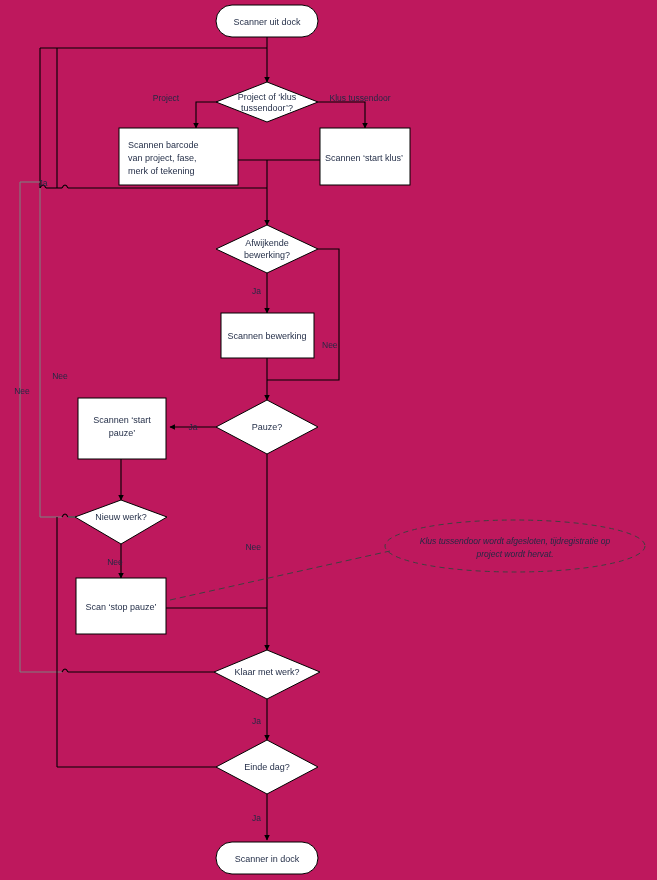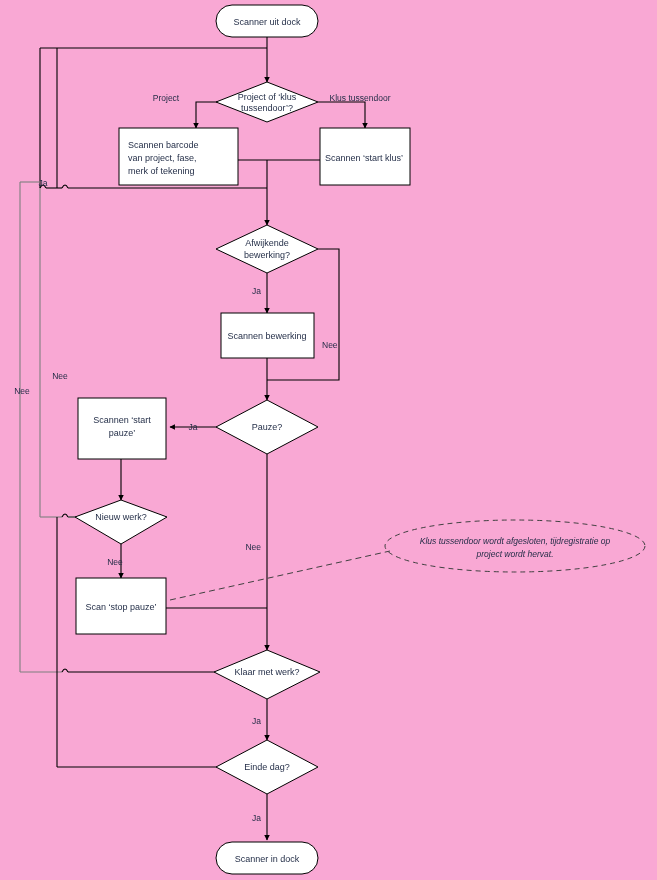--- a/index.html
+++ b/index.html
@@ -1,17 +1,17 @@
 <!DOCTYPE html>
 <html><head>
 <meta charset="utf-8">
 <style>
   html,body{margin:0;padding:0;background:#ffffff;}
   body{font-family:"Liberation Sans", sans-serif;}
-  #stage{position:relative;width:657px;height:880px;background:#f9a8d4;overflow:hidden;}
+  #stage{position:relative;width:657px;height:880px;background:#be185d;overflow:hidden;}
   #flow{position:absolute;left:0;top:0;width:657px;height:880px;}
   .nodeText{font-family:"Liberation Sans", sans-serif;font-size:9px;fill:#1f2a44;}
   .edgeText{font-family:"Liberation Sans", sans-serif;font-size:8.5px;fill:#1f2a44;}
   .noteText{font-family:"Liberation Sans", sans-serif;font-size:8.5px;font-style:italic;fill:#1f2a44;}
   .shape{fill:#ffffff;stroke:#000000;stroke-width:1;}
   .ln{stroke:#000000;stroke-width:1.1;fill:none;}
   .lnGray{stroke:#7f7f7f;stroke-width:1.1;fill:none;}
   .dash{stroke:#404040;stroke-width:1;fill:none;stroke-dasharray:6 4;}
   .noteEll{fill:none;stroke:#404040;stroke-width:1;stroke-dasharray:5 4;}
 </style>

